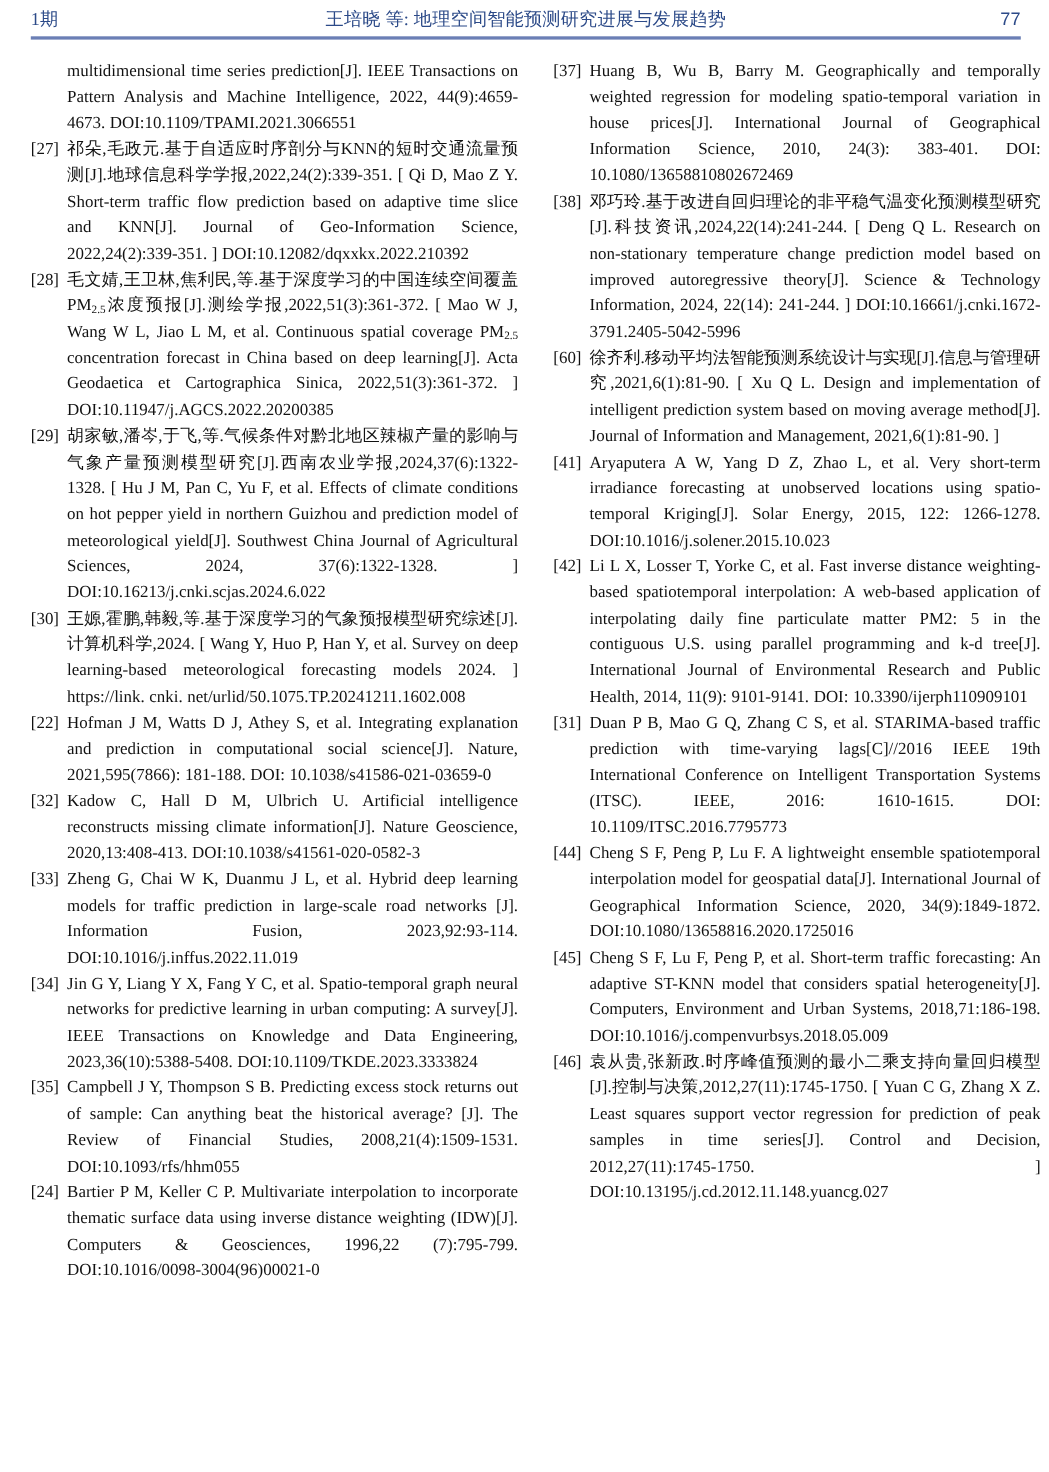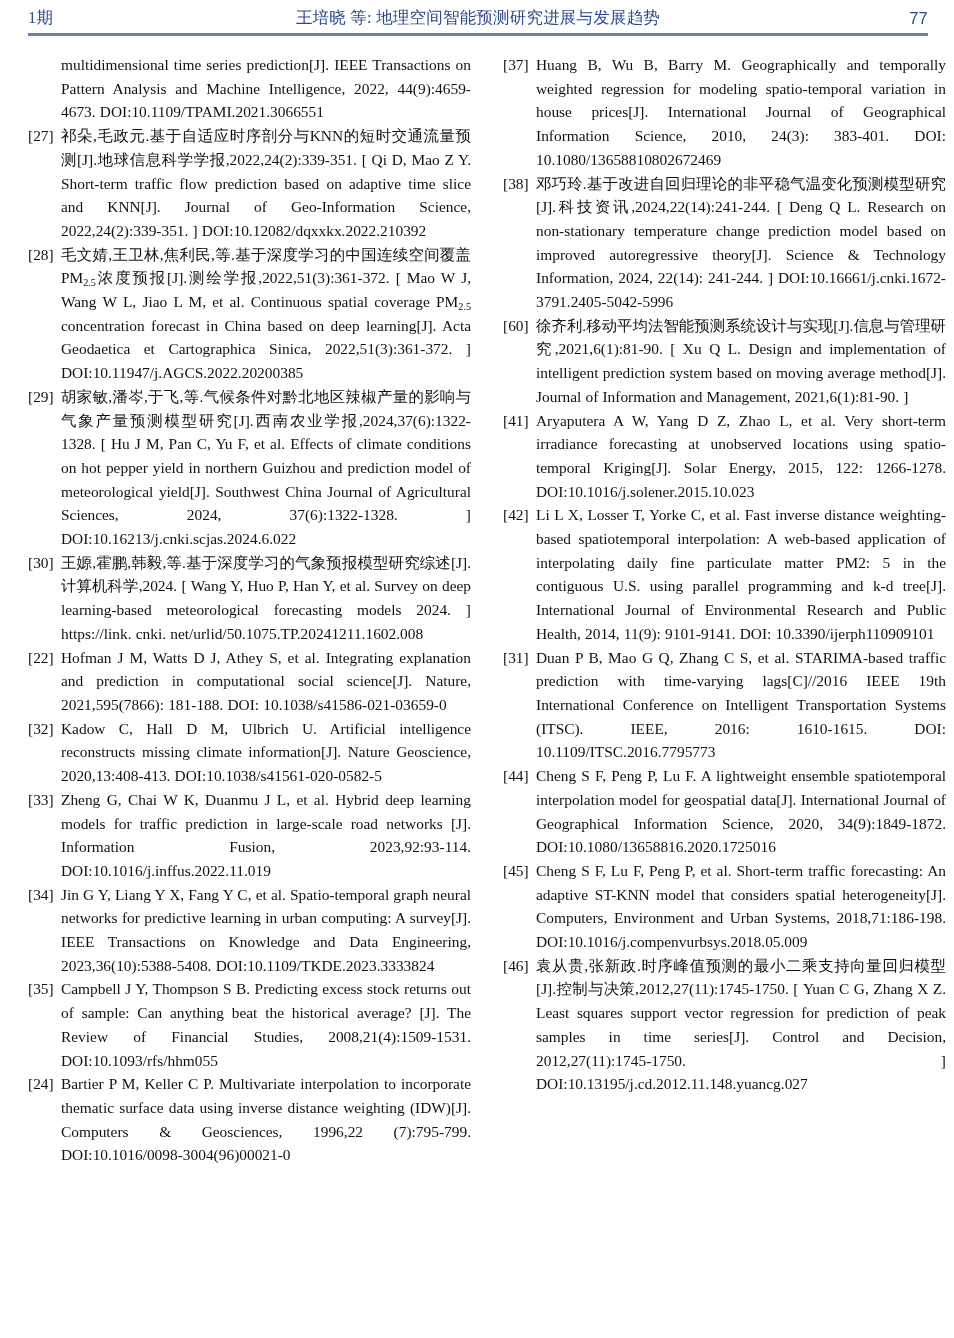--- a/index.html
+++ b/index.html
@@ -153,21 +153,21 @@
         <p class="ref">
           <span class="num">[30]</span>
           <span class="body">王嫄,霍鹏,韩毅,等.基于深度学习的气象预报模型研究综述[J].计算机科学,2024. [ Wang Y, Huo P, Han Y, et al. Survey on deep learning-based meteorological forecasting models 2024. ] https://link. cnki. net/urlid/50.1075.TP.20241211.1602.008</span>
         </p>
         <p class="ref">
           <span class="num">[22]</span>
           <span class="body">Hofman J M, Watts D J, Athey S, et al. Integrating explanation and prediction in computational social science[J]. Nature, 2021,595(7866): 181-188. DOI: 10.1038/s41586-021-03659-0</span>
         </p>
         <p class="ref">
           <span class="num">[32]</span>
-          <span class="body">Kadow C, Hall D M, Ulbrich U. Artificial intelligence reconstructs missing climate information[J]. Nature Geoscience, 2020,13:408-413. DOI:10.1038/s41561-020-0582-5</span>
+          <span class="body">Kadow C, Hall D M, Ulbrich U. Artificial intelligence reconstructs missing climate information[J]. Nature Geoscience, 2020,13:408-413. DOI:10.1038/s41561-020-0582-3</span>
         </p>
         <p class="ref">
           <span class="num">[33]</span>
           <span class="body">Zheng G, Chai W K, Duanmu J L, et al. Hybrid deep learning models for traffic prediction in large-scale road networks [J]. Information Fusion, 2023,92:93-114. DOI:10.1016/j.inffus.2022.11.019</span>
         </p>
         <p class="ref">
           <span class="num">[34]</span>
           <span class="body">Jin G Y, Liang Y X, Fang Y C, et al. Spatio-temporal graph neural networks for predictive learning in urban computing: A survey[J]. IEEE Transactions on Knowledge and Data Engineering, 2023,36(10):5388-5408. DOI:10.1109/TKDE.2023.3333824</span>
         </p>
         <p class="ref">

